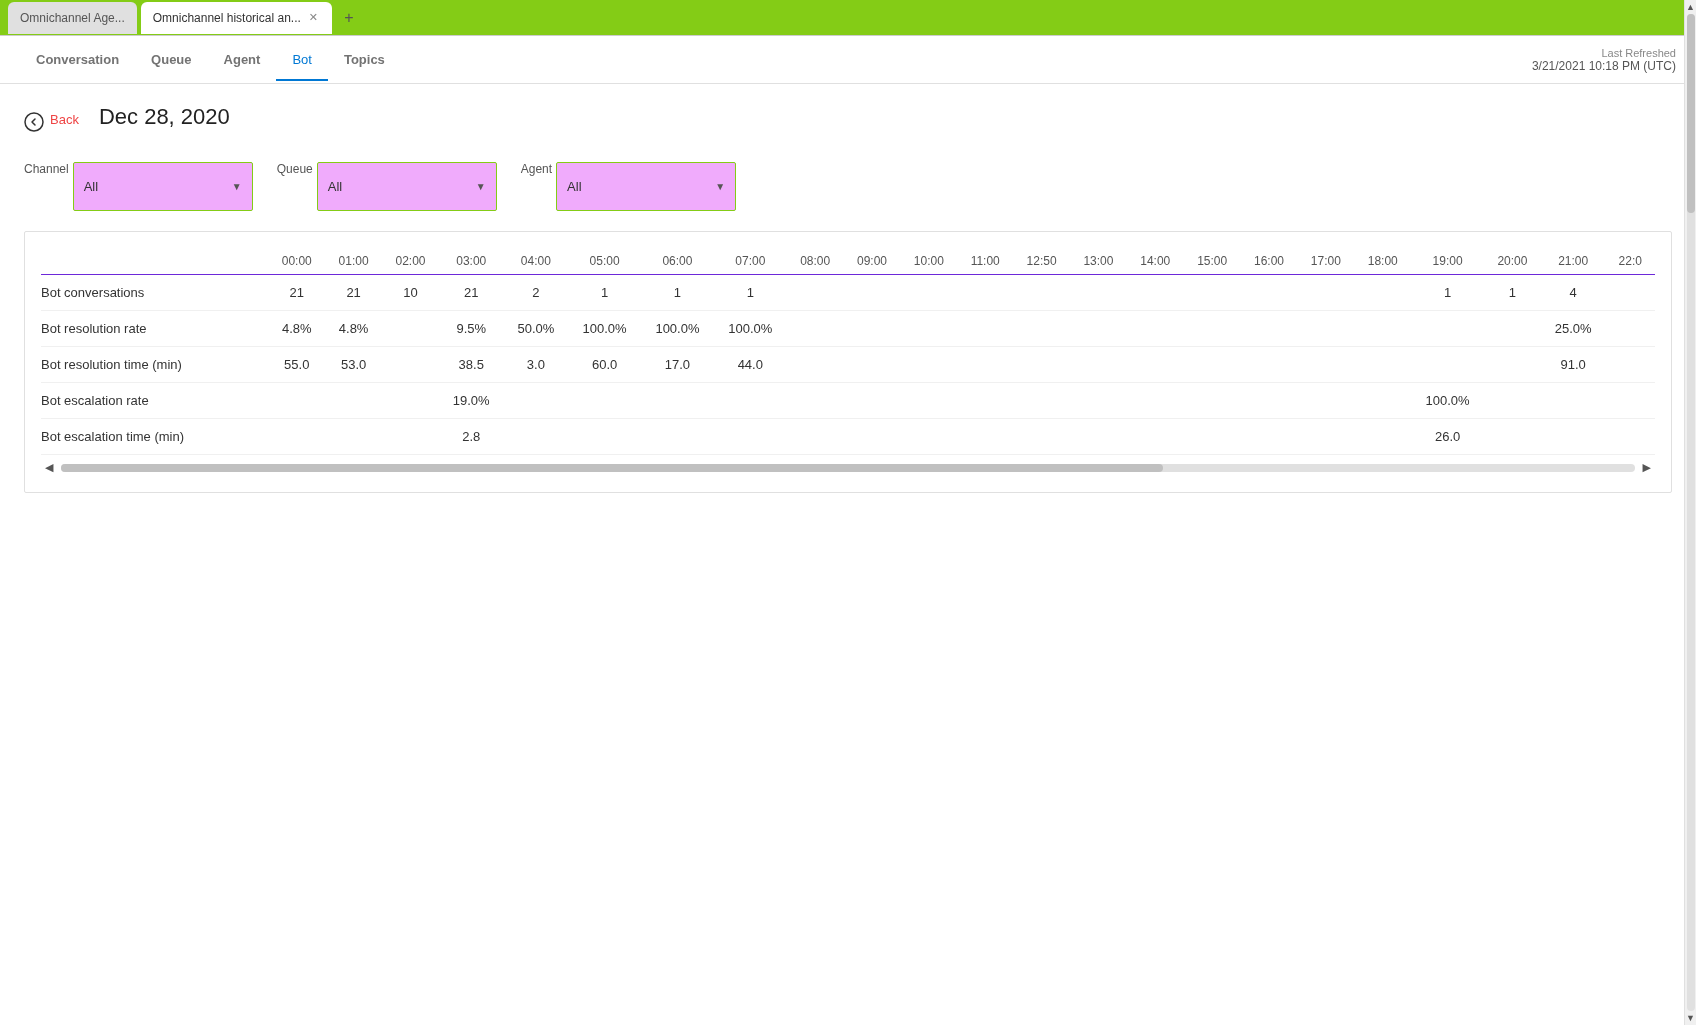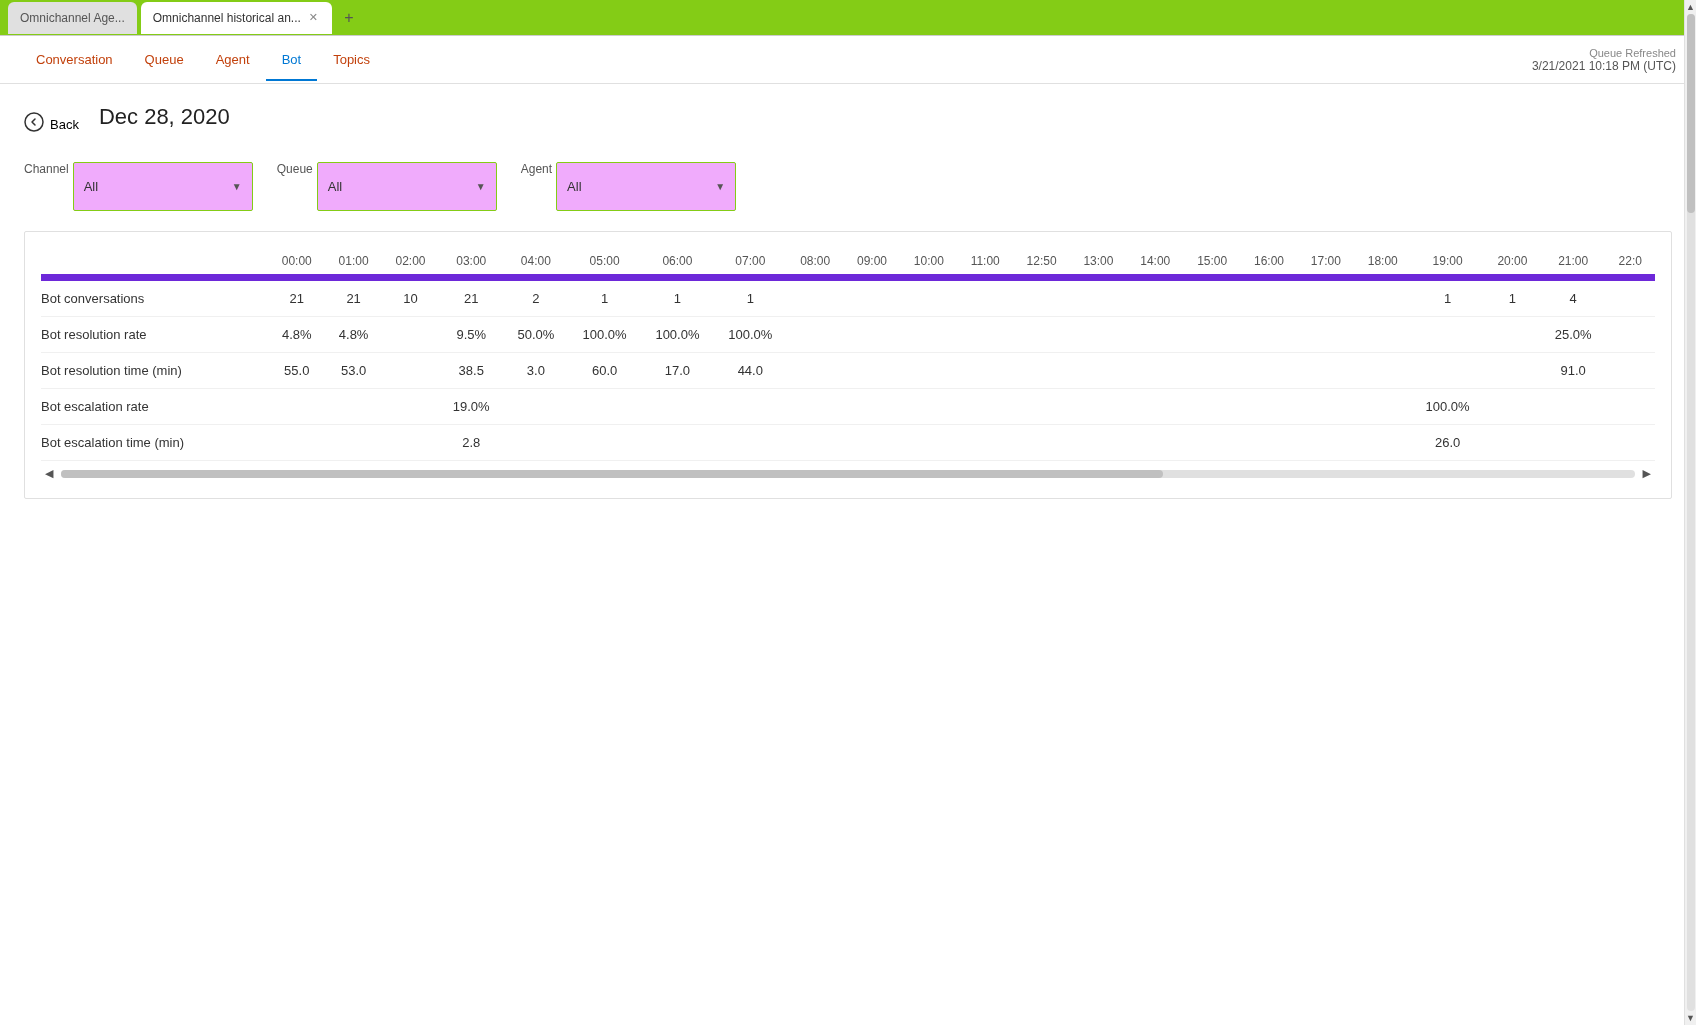--- a/index.html
+++ b/index.html
@@ -70,24 +70,25 @@
     }
     .nav-tabs {
       display: flex;
       align-items: center;
       gap: 0;
       flex: 1;
     }
     .nav-tab {
       padding: 14px 16px;
       font-size: 13px;
-      color: #c2410c;
+      color: #737373;
       cursor: pointer;
       position: relative;
       white-space: nowrap;
+      font-weight: bold;
     }
     .nav-tab.active {
       color: #0078d4;
       font-weight: 500;
     }
     .nav-tab.active::after {
       content: '';
       position: absolute;
       bottom: 0;
       left: 0;
@@ -106,24 +107,24 @@
     .content-area {
       flex: 1;
       padding: 20px 24px;
       overflow-y: auto;
       position: relative;
     }
 
     
     .back-btn {
       display: flex;
-      align-items: flex-end;
+      align-items: flex-start;
       gap: 6px;
       cursor: pointer;
-      color: #000000;
+      color: #ef4444;
       font-size: 13px;
       margin-bottom: 12px;
       float: left;
       margin-right: 20px;
       margin-top: 8px;
     }
     .back-btn .back-icon {
       width: 20px;
       height: 20px;
     }
@@ -193,21 +194,21 @@
       width: max-content;
       min-width: 100%;
     }
     .metrics-table th {
       font-size: 12px;
       font-weight: 400;
       color: #555;
       padding: 6px 10px;
       text-align: center;
       white-space: nowrap;
-      border-bottom: 7px solid #6d28d9;
+      border-bottom: 1px solid #6d28d9;
     }
     .metrics-table th.row-header {
       text-align: left;
       min-width: 200px;
       padding-left: 0;
     }
     .metrics-table td {
       font-size: 13px;
       padding: 10px 10px;
       text-align: center;
@@ -329,21 +330,21 @@
         <span>Agent</span>
       </div>
       <div class="nav-tab active">
         <span>Bot</span>
       </div>
       <div class="nav-tab">
         <span>Topics</span>
       </div>
     </div>
     <div class="last-refreshed">
-      <div class="last-refreshed-label">Queue Refreshed</div>
+      <div class="last-refreshed-label">Last Refreshed</div>
       <div>3/21/2021 10:18 PM (UTC)</div>
     </div>
   </div>
 
   <div class="content-area">
 
     <div class="header-row">
       <div class="back-btn">
         <svg class="back-icon" viewBox="0 0 20 20" fill="none" xmlns="http://www.w3.org/2000/svg">
           <circle cx="10" cy="10" r="9" stroke="#333" stroke-width="1.5"></circle>

